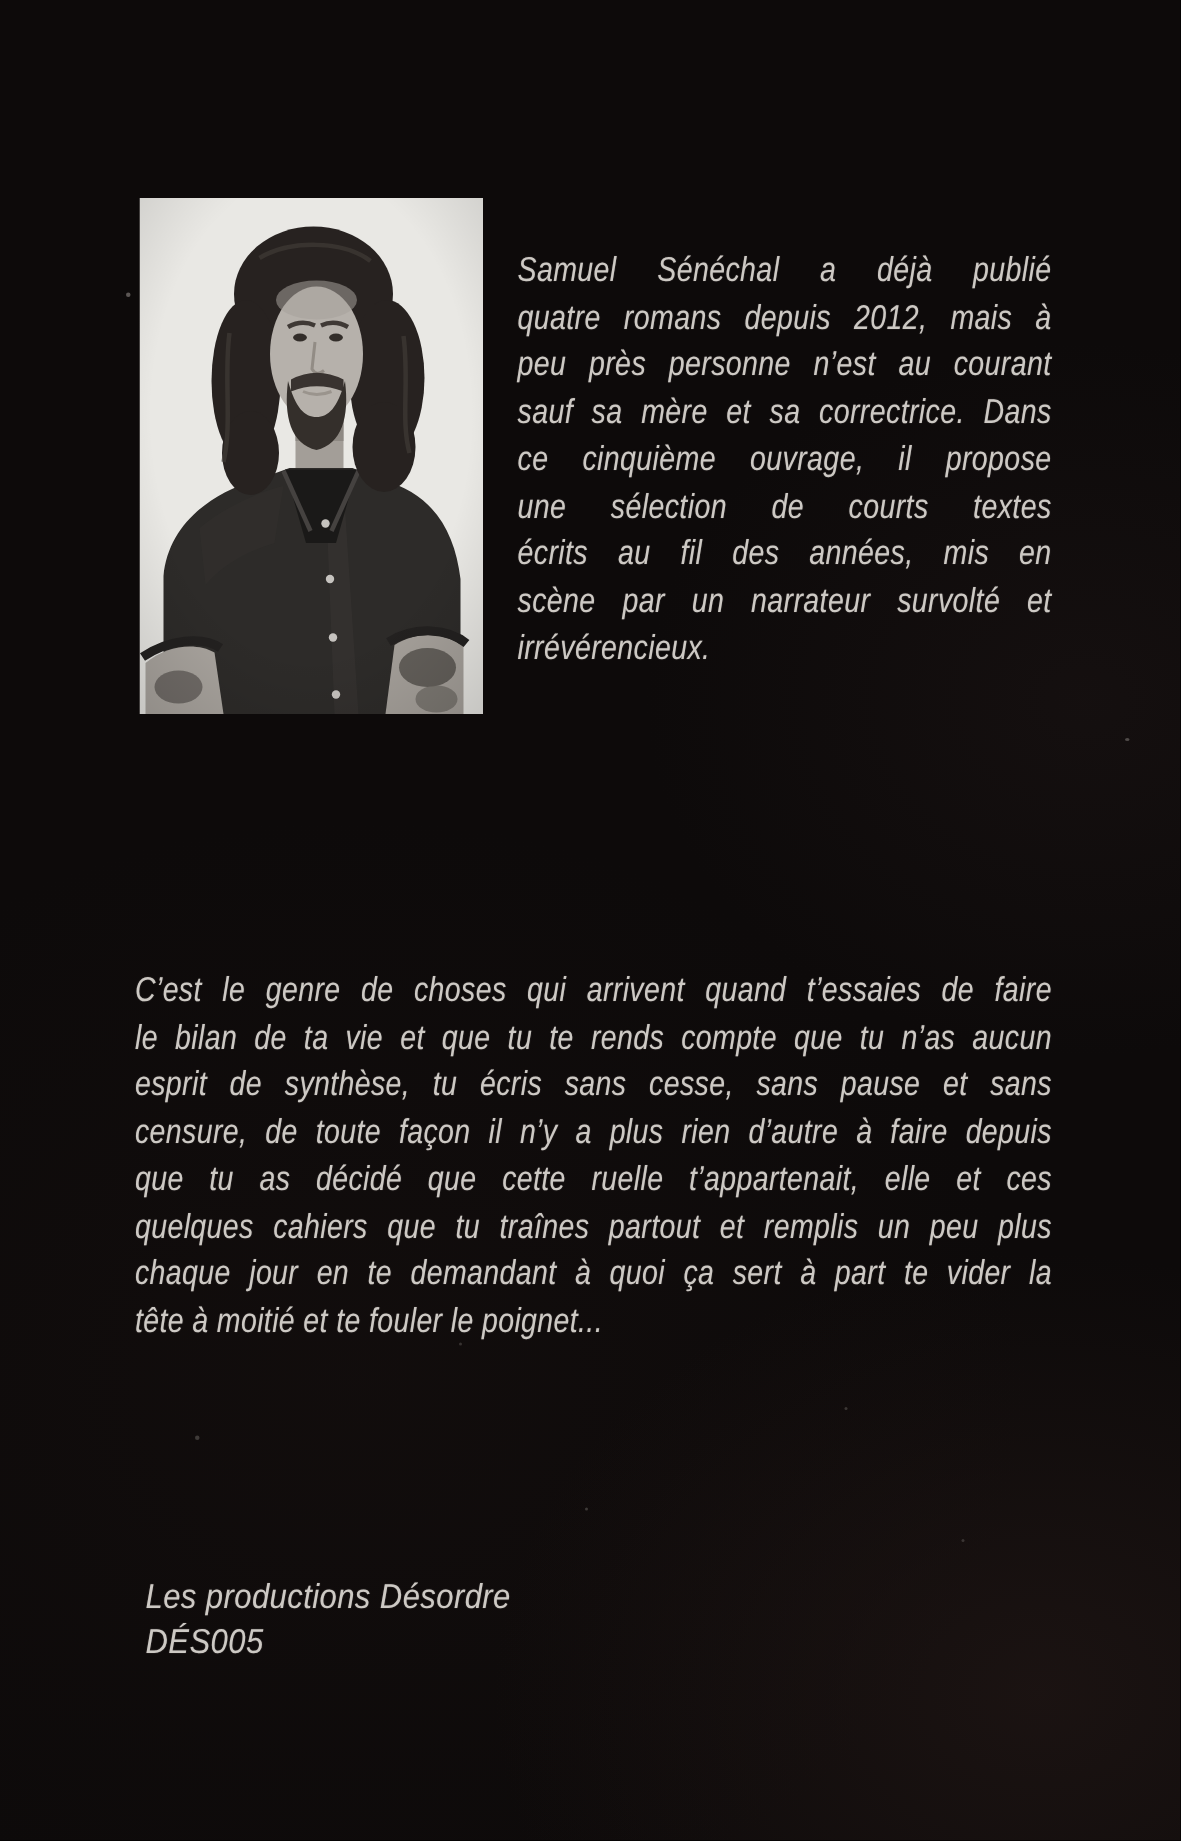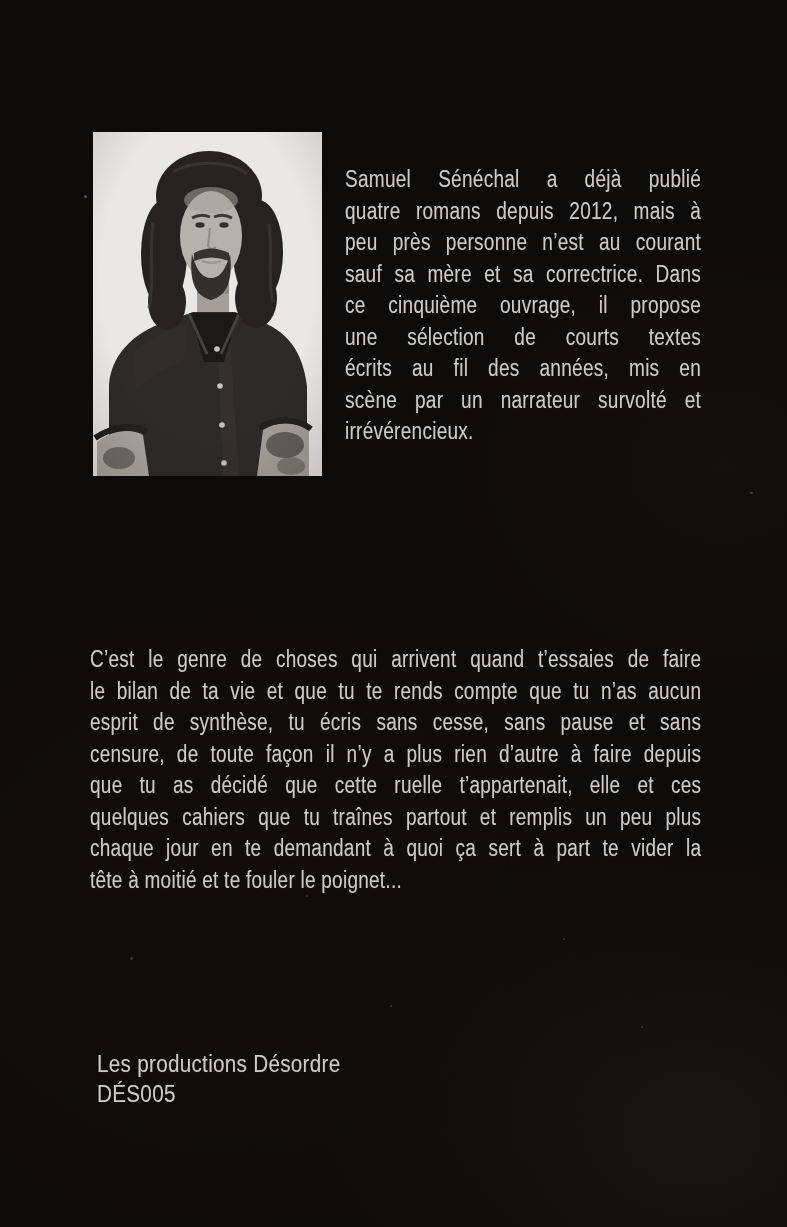--- a/index.html
+++ b/index.html
@@ -9,20 +9,21 @@
   }
   .cover {
     position: relative;
     width: 787px; height: 1227px;
     overflow: hidden;
     background:
       radial-gradient(ellipse 520px 420px at 88% 92%, rgba(38,26,24,.55) 0%, rgba(38,26,24,0) 70%),
       radial-gradient(ellipse 420px 340px at 92% 38%, rgba(30,22,22,.45) 0%, rgba(30,22,22,0) 70%),
       radial-gradient(ellipse 600px 500px at 30% 75%, rgba(24,17,16,.4) 0%, rgba(24,17,16,0) 75%),
       #0d0a0a;
+    font-style: italic;
   }
   
   .photo {
     position: absolute;
     left: 93px; top: 132px;
     width: 229px; height: 344px;
   }
   .photo svg { display: block; width: 100%; height: 100%; }
   
   .textblock {

